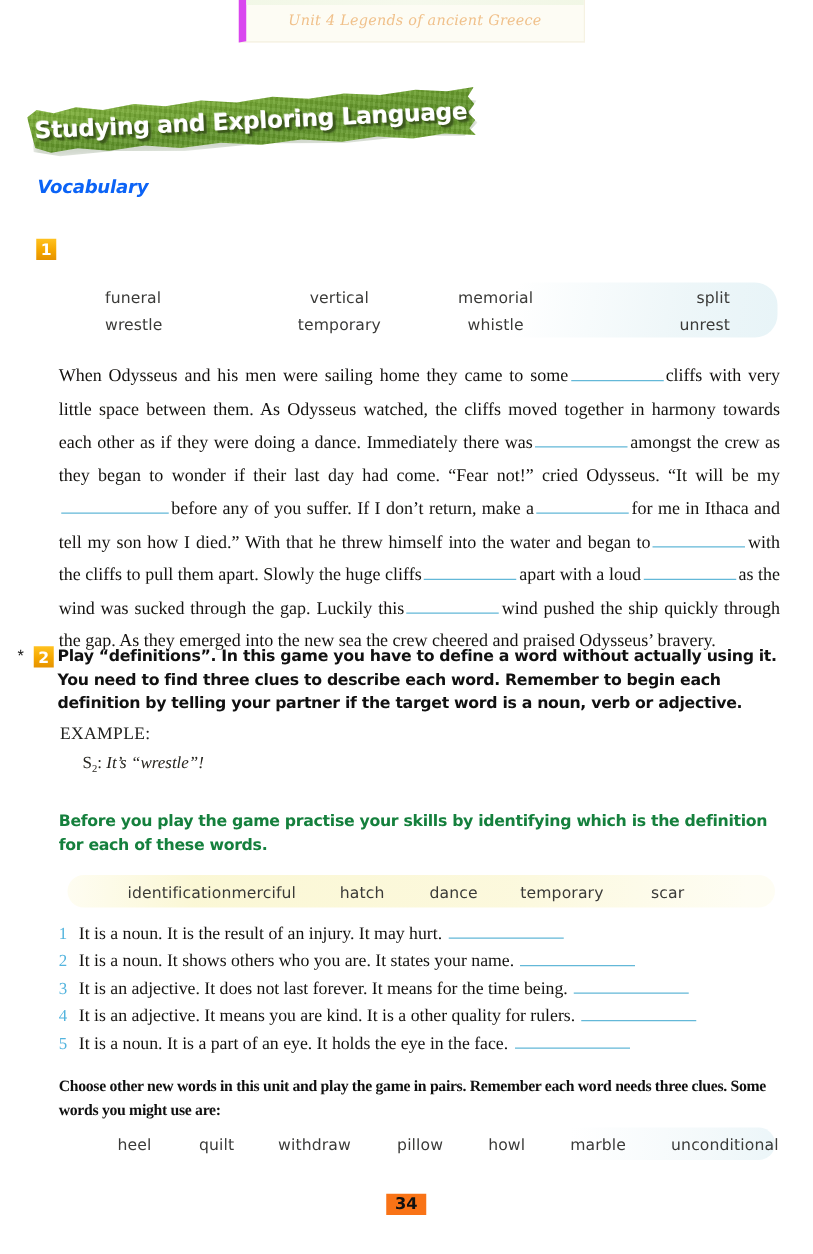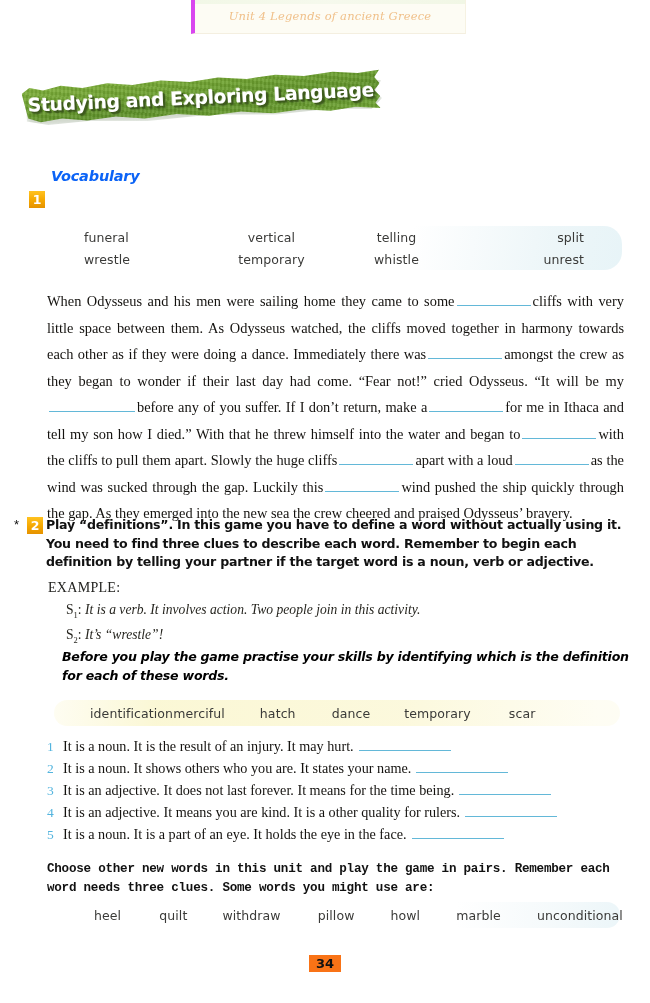--- a/index.html
+++ b/index.html
@@ -17,21 +17,21 @@
   }
 
   
   .page-header {
     position: absolute;
     left: 191px;
     top: 0px;
     width: 270px;
     height: 33px;
     background: #fdfcf4;
-    border-left: 4px solid #d946ef;
+    border-left: 6px solid #d946ef;
     border-right: 1px solid #f6f2e2;
     border-bottom: 1px solid #f4efe0;
   }
   .page-header .hdr-strip {
     position: absolute;
     left: 0; top: 0; right: 0; height: 4px;
     background: linear-gradient(90deg,#eef6e2,#f3f8ea,#edf5e0);
     opacity: .75;
   }
   .page-header .hdr-text {
@@ -100,28 +100,27 @@
       2.4px 2.4px 1.5px rgba(30,45,12,.55),
       -0.6px -0.6px 0 rgba(255,255,255,.65);
     white-space: nowrap;
     padding-bottom: 1px;
   }
 
   
   .vocab-heading {
     position: absolute;
     left: 30px;
-    top: 168px;
+    top: 142px;
     font-family: "DejaVu Sans", sans-serif;
     font-weight: bold;
     font-style: italic;
     font-size: 14.5px;
     color: #0b63f6;
     letter-spacing: -0.2px;
-    margin-left: 21px;
   }
 
   
   .ex1 { position: absolute; left: 29px; top: 190px; width: 600px; }
   .ex2 { position: absolute; left: 14px; top: 516px; width: 620px; }
 
   .ex-row { display: flex; align-items: flex-start; }
   .star {
     font-family: "Liberation Sans", sans-serif;
     font-size: 13px;
@@ -248,30 +247,29 @@
     font-weight: normal;
   }
   .example-lines .spk sub {
     font-size: 8.5px;
     vertical-align: sub;
   }
   .example-lines .line-txt { font-style: italic; }
 
   .before-play {
     position: absolute;
-    left: 62px;
+    left: 47px;
     top: 648px;
     width: 582px;
     font-family: "DejaVu Sans", sans-serif;
     font-weight: bold;
     font-size: 12.6px;
     line-height: 18.5px;
-    color: #000000;
+    color: #15803d;
     letter-spacing: -0.25px;
-    font-style: italic;
   }
 
   
   .deflist {
     position: absolute;
     left: 47px;
     top: 738px;
     width: 580px;
   }
   .def-item {
@@ -293,21 +291,21 @@
     width: 92px;
     height: 12px;
     margin-left: 5px;
   }
 
   .choose-other {
     position: absolute;
     left: 47px;
     top: 860px;
     width: 582px;
-    font-family: Liberation Mono, monospace;
+    font-family: Liberation Serif, serif;
     font-weight: bold;
     font-size: 12.6px;
     line-height: 18.5px;
     color: #111;
     letter-spacing: -0.25px;
   }
 
   
   .page-number {
     position: absolute;
@@ -343,21 +341,21 @@
 <div class="ex1">
   <div class="ex-row">
     <div class="num-badge">1</div>
   </div>
 </div>
 
 <div class="wordbank wb1">
   <div class="wb-row">
     <div class="wb-col c1">funeral</div>
     <div class="wb-col c2">vertical</div>
-    <div class="wb-col c3">telling</div>
+    <div class="wb-col c3">memorial</div>
     <div class="wb-col c4">split</div>
   </div>
   <div class="wb-row">
     <div class="wb-col c1">wrestle</div>
     <div class="wb-col c2">temporary</div>
     <div class="wb-col c3">whistle</div>
     <div class="wb-col c4">unrest</div>
   </div>
 </div>
 
@@ -366,28 +364,27 @@
 <div class="ex2">
   <div class="ex-row">
     <div class="star">*</div>
     <div class="num-badge">2</div>
     <div class="ex-instruction">Play “definitions”. In this game you have to define a word without actually using it. You need to find three clues to describe each word. Remember to begin each definition by telling your partner if the target word is a noun, verb or adjective.</div>
   </div>
 </div>
 
 <div class="example-label">EXAMPLE:</div>
 <div class="example-lines">
-  <div><span class="spk"><span>S</span><sub>1</sub>: </span><span class="line-txt">It is a verb. It involves action. Two people join in this activity.</span></div>
   <div><span class="spk"><span>S</span><sub>2</sub>: </span><span class="line-txt">It’s “wrestle”!</span></div>
 </div>
 
 <div class="before-play">Before you play the game practise your skills by identifying which is the definition for each of these words.</div>
 
 <div class="wordbank wb2">
-  <div class="wb-word" style="margin-left:36px">identification</div>
+  <div class="wb-word" style="margin-left:48px">identification</div>
   <div class="wb-word" style="">merciful</div>
   <div class="wb-word" style="margin-left:35px">hatch</div>
   <div class="wb-word" style="margin-left:36px">dance</div>
   <div class="wb-word" style="margin-left:34px">temporary</div>
   <div class="wb-word" style="margin-left:38px">scar</div>
 </div>
 
 <div class="deflist">
   <div class="def-item">
     <div class="def-num">1</div>

